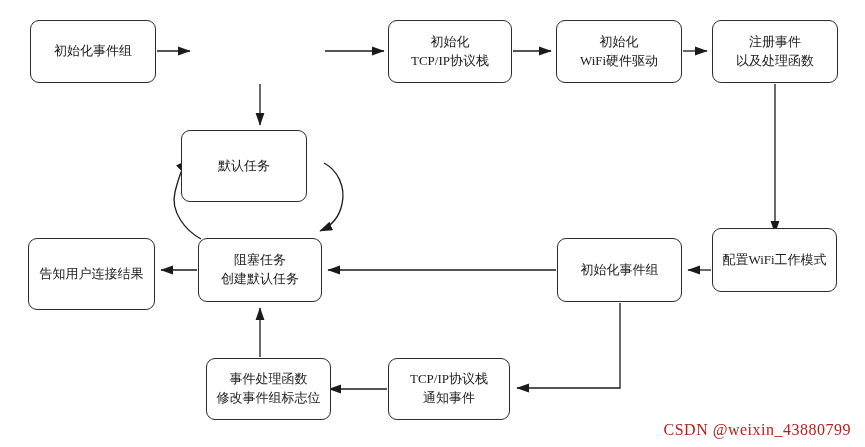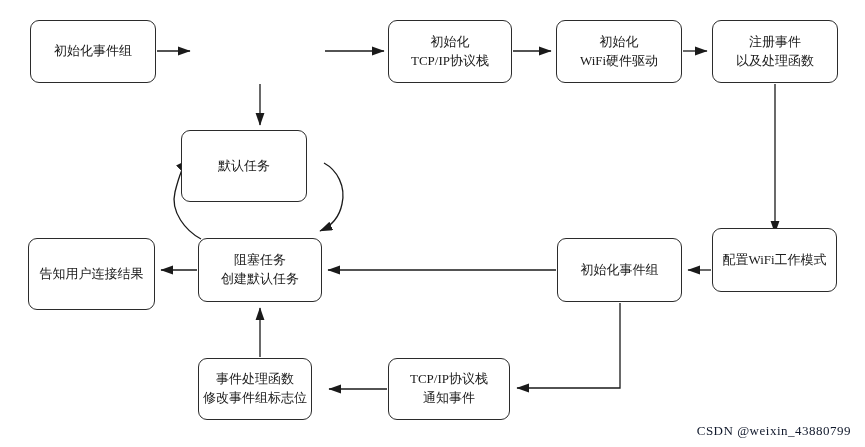--- a/index.html
+++ b/index.html
@@ -33,22 +33,22 @@
   }
   .edge{
     fill:none;
     stroke:#1a1a1a;
     stroke-width:1.3;
   }
   .watermark{
     position:absolute;
     right:14px;
     bottom:8px;
-    color:#0f172a;
-    font-size:13px;
+    color:#b91c1c;
+    font-size:16px;
     letter-spacing:0.5px;
     z-index:3;
     white-space:nowrap;
   }
 </style>
 </head>
 <body>
 
 <div class="canvas">
 
@@ -108,21 +108,21 @@
   </div>
 
   <div class="node" style="left:557px;top:238px;width:125px;height:64px">
     <span>初始化事件组</span>
   </div>
 
   <div class="node" style="left:712px;top:228px;width:125px;height:64px">
     <span>配置WiFi工作模式</span>
   </div>
 
-  <div class="node" style="left:198px;top:358px;width:114px;height:62px">
+  <div class="node" style="left:206px;top:358px;width:125px;height:62px">
     <span>事件处理函数</span>
     <span>修改事件组标志位</span>
   </div>
 
   <div class="node" style="left:388px;top:358px;width:122px;height:62px">
     <span>TCP/IP协议栈</span>
     <span>通知事件</span>
   </div>
 
   <div class="watermark">CSDN @weixin_43880799</div>

